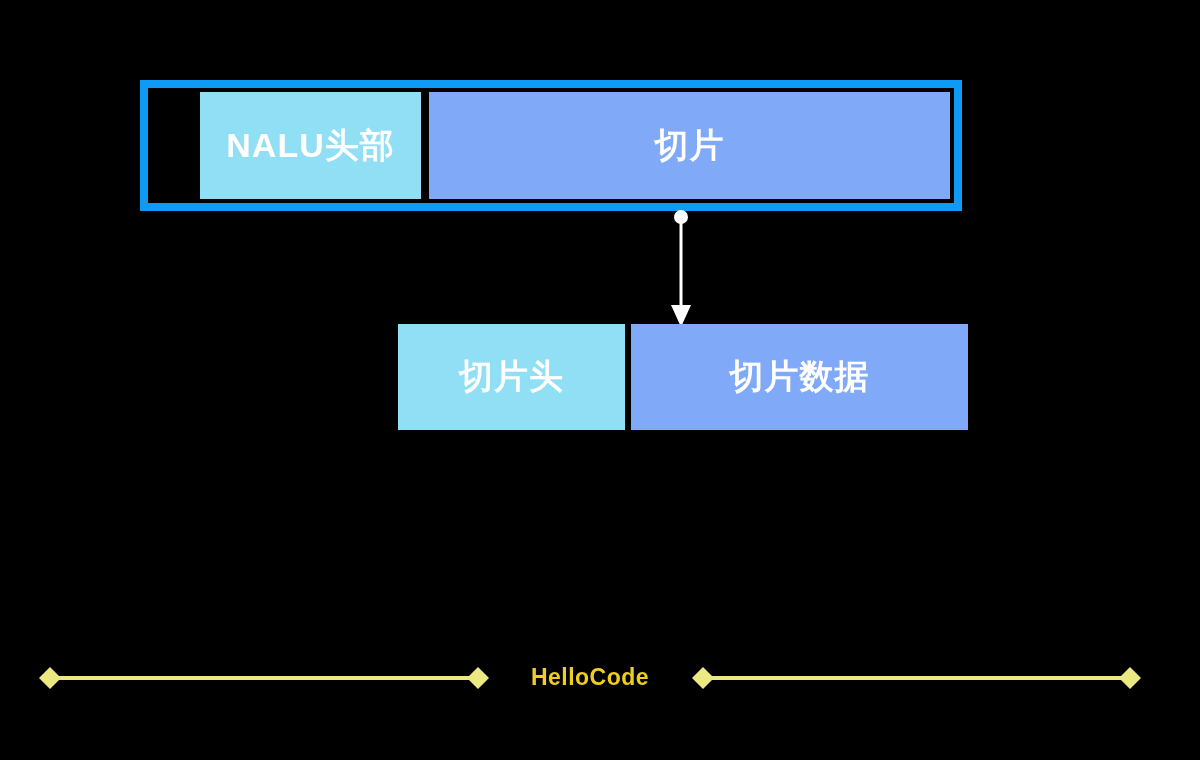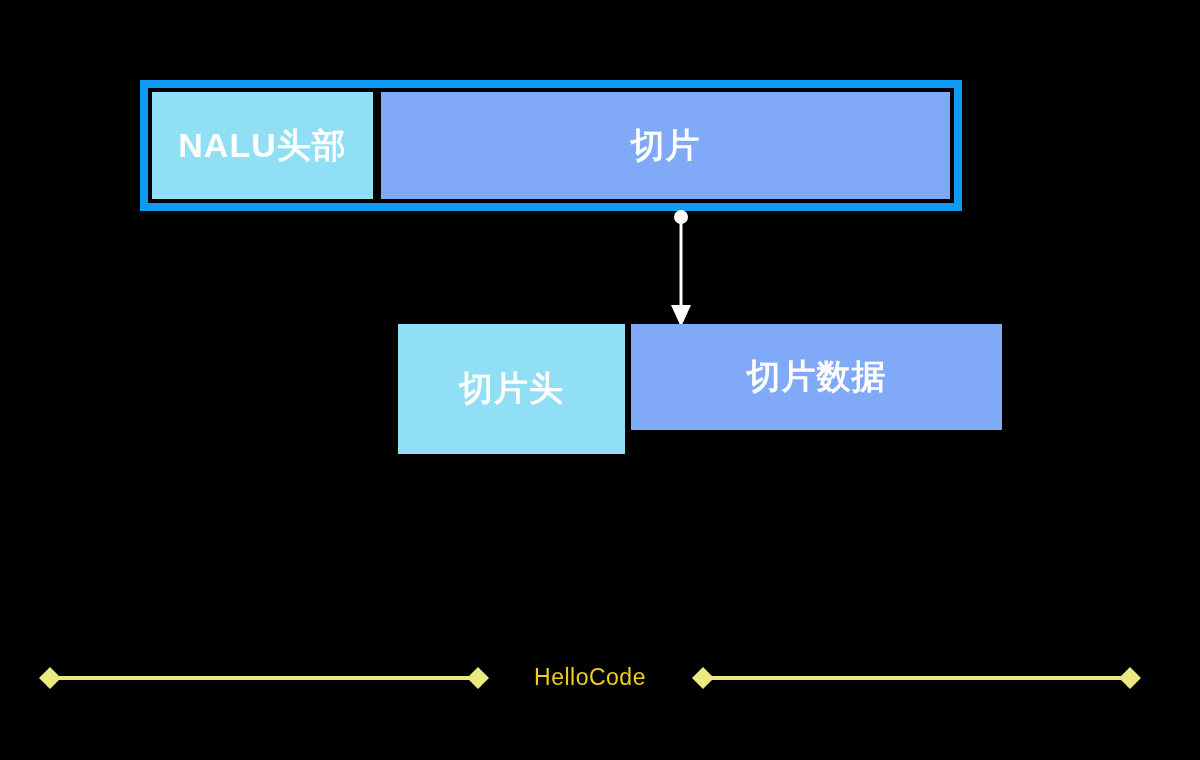--- a/index.html
+++ b/index.html
@@ -31,20 +31,21 @@
   .cell {
     box-sizing: border-box;
     border: 4px solid #000;
     display: flex;
     align-items: center;
     justify-content: center;
   }
   .cell-nalu-header {
     width: 229px;
     background: var(--light-blue-fill, #90DFF5);
+    margin-left: 48px;
   }
   .cell-slice {
     flex: 1;
     background: var(--blue-fill, #80AAF7);
     text-align: right;
   }
   .box-label {
     color: var(--box-text, #FFFFFF);
     font-size: 34px;
     font-weight: 600;
@@ -68,27 +69,27 @@
     position: absolute;
     display: flex;
     align-items: center;
     justify-content: center;
     box-sizing: border-box;
   }
   .slice-header-box {
     left: 398px;
     top: 324px;
     width: 227px;
-    height: 130px;
+    height: 106px;
     background: var(--light-blue-fill, #90DFF5);
   }
   .slice-data-box {
     left: 631px;
     top: 324px;
-    width: 371px;
+    width: 337px;
     height: 106px;
     background: var(--blue-fill, #80AAF7);
   }
 
   
   .divider-svg {
     position: absolute;
     top: 666px;
     width: 452px;
     height: 24px;
@@ -99,21 +100,21 @@
   .divider-svg .diamond { fill: var(--divider-line, #EDE982); }
 
   .watermark {
     position: absolute;
     left: 490px;
     top: 663px;
     width: 200px;
     text-align: center;
     color: var(--watermark-text, #EFCE1D);
     font-size: 23px;
-    font-weight: normal;
+    font-weight: bold;
     letter-spacing: 0.5px;
     line-height: 28px;
   }
 </style>
 </head>
 <body>
 
 <div class="canvas">
 
   <div class="nalu-container">

